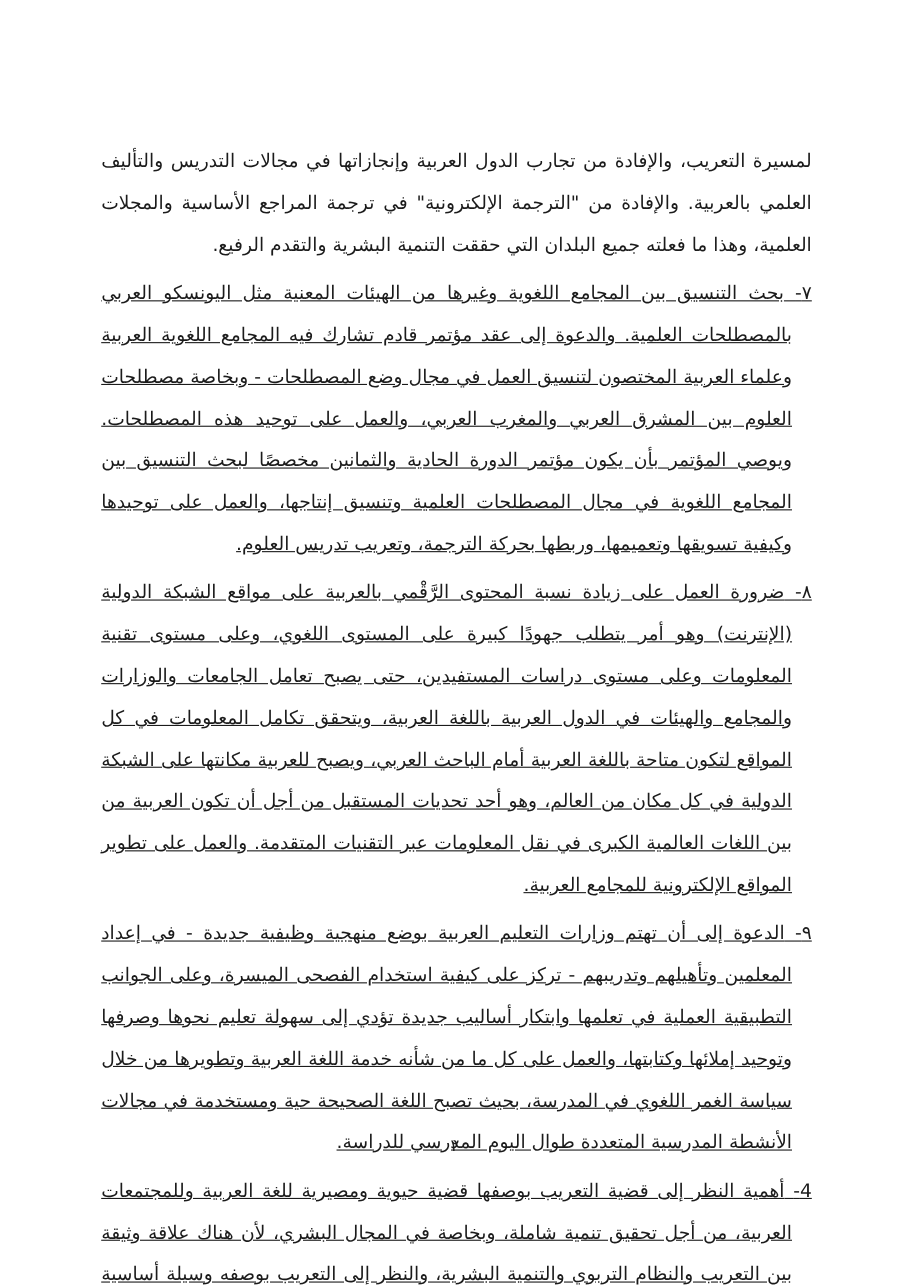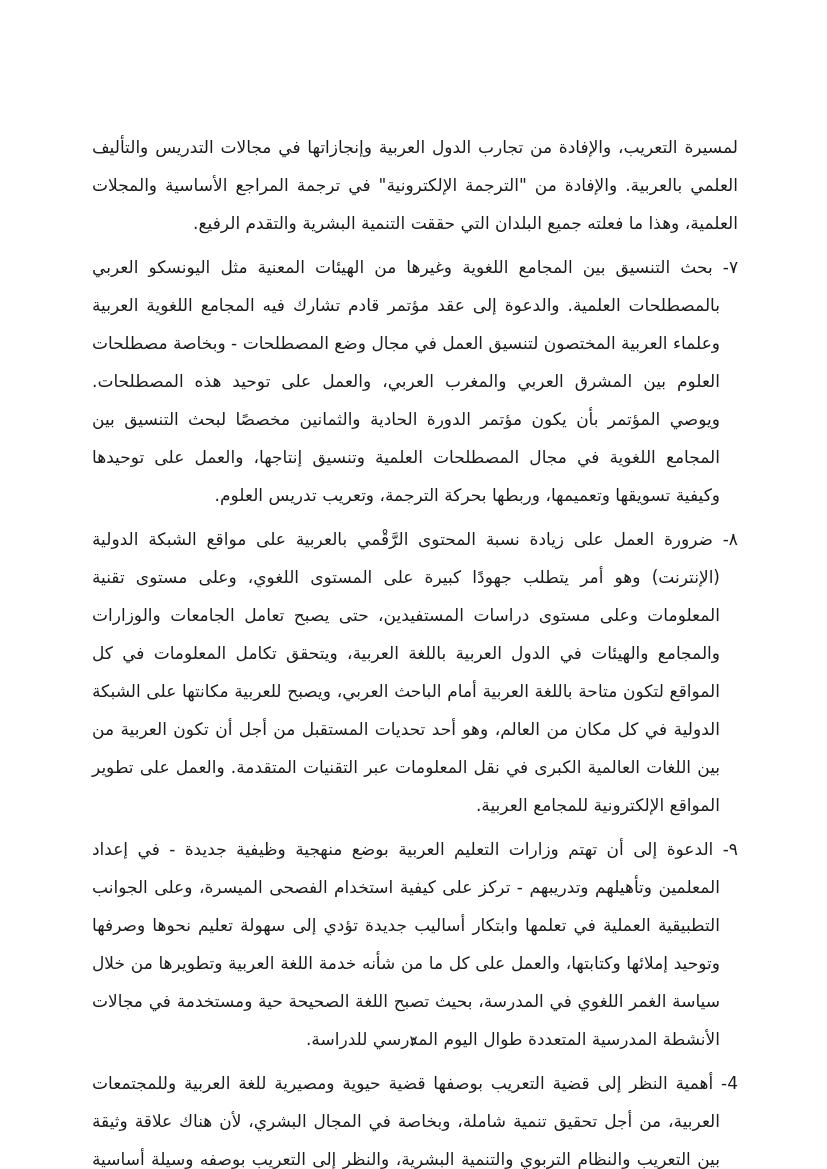--- a/index.html
+++ b/index.html
@@ -29,20 +29,21 @@
     letter-spacing: 0;
   }
   .para {
     margin: 0 0 6px 0;
     padding: 0;
   }
   
   .para.numbered {
     padding-right: 18px;
     text-indent: -18px;
+    text-decoration: underline;
   }
   .marker {
     white-space: nowrap;
   }
   .page-number {
     position: absolute;
     top: 1030px;
     left: 0;
     right: 0;
     text-align: center;

